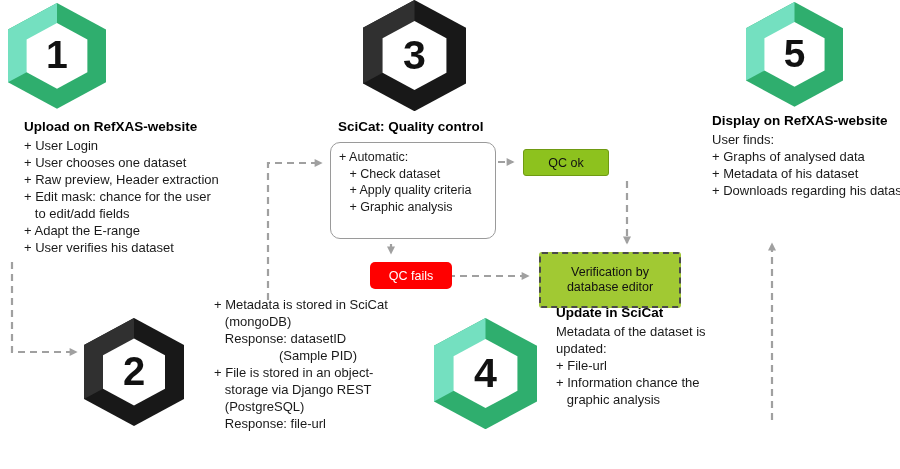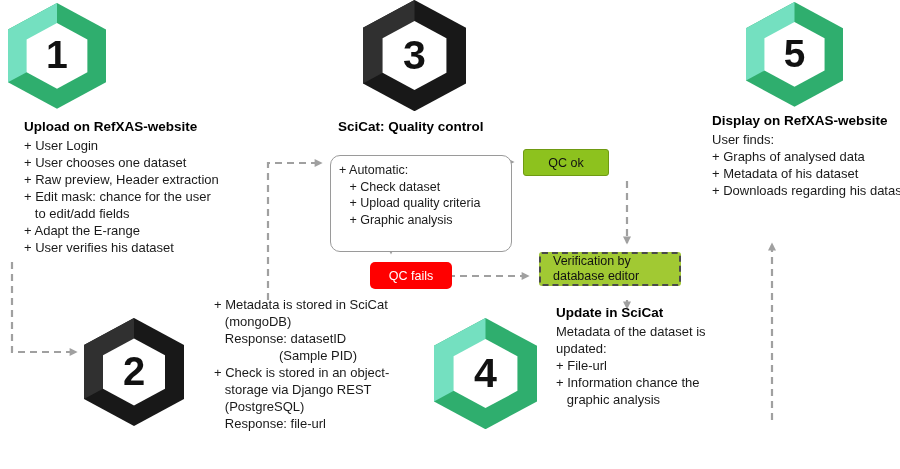--- a/index.html
+++ b/index.html
@@ -24,36 +24,36 @@
   .title { font-size:13.5px; font-weight:bold; color:#000; margin-bottom:3px; white-space:pre; }
   .line  { font-size:13px; line-height:17px; color:#1a1a1a; white-space:pre; }
 
   .sec-upload  { left:24px;   top:119px; width:215px; }
   .sec-storage { left:214px; top:296px; width:205px; }
   .sec-quality-title { left:338px; top:119px; }
   .sec-update  { left:556px; top:305px; width:205px; }
   .sec-display { left:712px; top:113px; width:200px; }
 
   .qc-auto-box {
-    position:absolute; left:330px; top:155px; width:182px; height:97px;
+    position:absolute; left:330px; top:142px; width:166px; height:97px;
     border:1.5px solid #9a9a9a; border-radius:10px; background:#fff;
     padding:6px 8px; box-sizing:border-box;
   }
   .qc-auto-box .line { font-size:12.5px; line-height:16.5px; }
 
   .badge {
     position:absolute; display:flex; align-items:center; justify-content:center;
     font-size:12.5px; color:#111; box-sizing:border-box;
   }
   .qc-ok    { left:523px; top:149px; width:86px;  height:27px; border:1px solid #6f9a12; border-radius:3px; }
   .qc-fails { left:370px; top:262px; width:82px;  height:27px; border-radius:5px; }
   .verify   {
-    left:539px; top:252px; width:142px; height:34px;
+    left:539px; top:252px; width:142px; height:56px;
     border:2px dashed #4a4a4a; border-radius:3px;
-    text-align:left; line-height:15px; padding:12px 12px;
+    text-align:center; line-height:15px; padding:12px 12px;
   }
 </style>
 </head>
 <body>
 
 <div id="canvas">
 
   <svg class="arrows" viewBox="0 0 900 469">
     <defs>
       <marker id="ah" viewBox="0 0 10 10" refX="8" refY="5" markerWidth="9" markerHeight="8" markerUnits="userSpaceOnUse" orient="auto">
@@ -119,36 +119,36 @@
         <div class="line">+ User verifies his dataset</div>
       </div>
   </div>
 
   <div class="section sec-storage">
     <div>
         <div class="line">+ Metadata is stored in SciCat</div>
         <div class="line">   (mongoDB)</div>
         <div class="line">   Response: datasetID</div>
         <div class="line">                  (Sample PID)</div>
-        <div class="line">+ Check is stored in an object-</div>
+        <div class="line">+ File is stored in an object-</div>
         <div class="line">   storage via Django REST</div>
         <div class="line">   (PostgreSQL)</div>
         <div class="line">   Response: file-url</div>
       </div>
   </div>
 
   <div class="section sec-quality-title">
     <div class="title">SciCat: Quality control</div>
   </div>
 
   <div class="qc-auto-box">
     <div>
         <div class="line">+ Automatic:</div>
         <div class="line">   + Check dataset</div>
-        <div class="line">   + Upload quality criteria</div>
+        <div class="line">   + Apply quality criteria</div>
         <div class="line">   + Graphic analysis</div>
       </div>
   </div>
 
   <div class="badge qc-ok" style="background: rgb(141, 194, 30);">QC ok</div>
 
   <div class="badge qc-fails" style="background: rgb(255, 0, 0); color: rgb(255, 255, 255);">QC fails</div>
 
   <div class="badge verify" style="background: rgb(161, 201, 51);">Verification by database editor</div>
 

